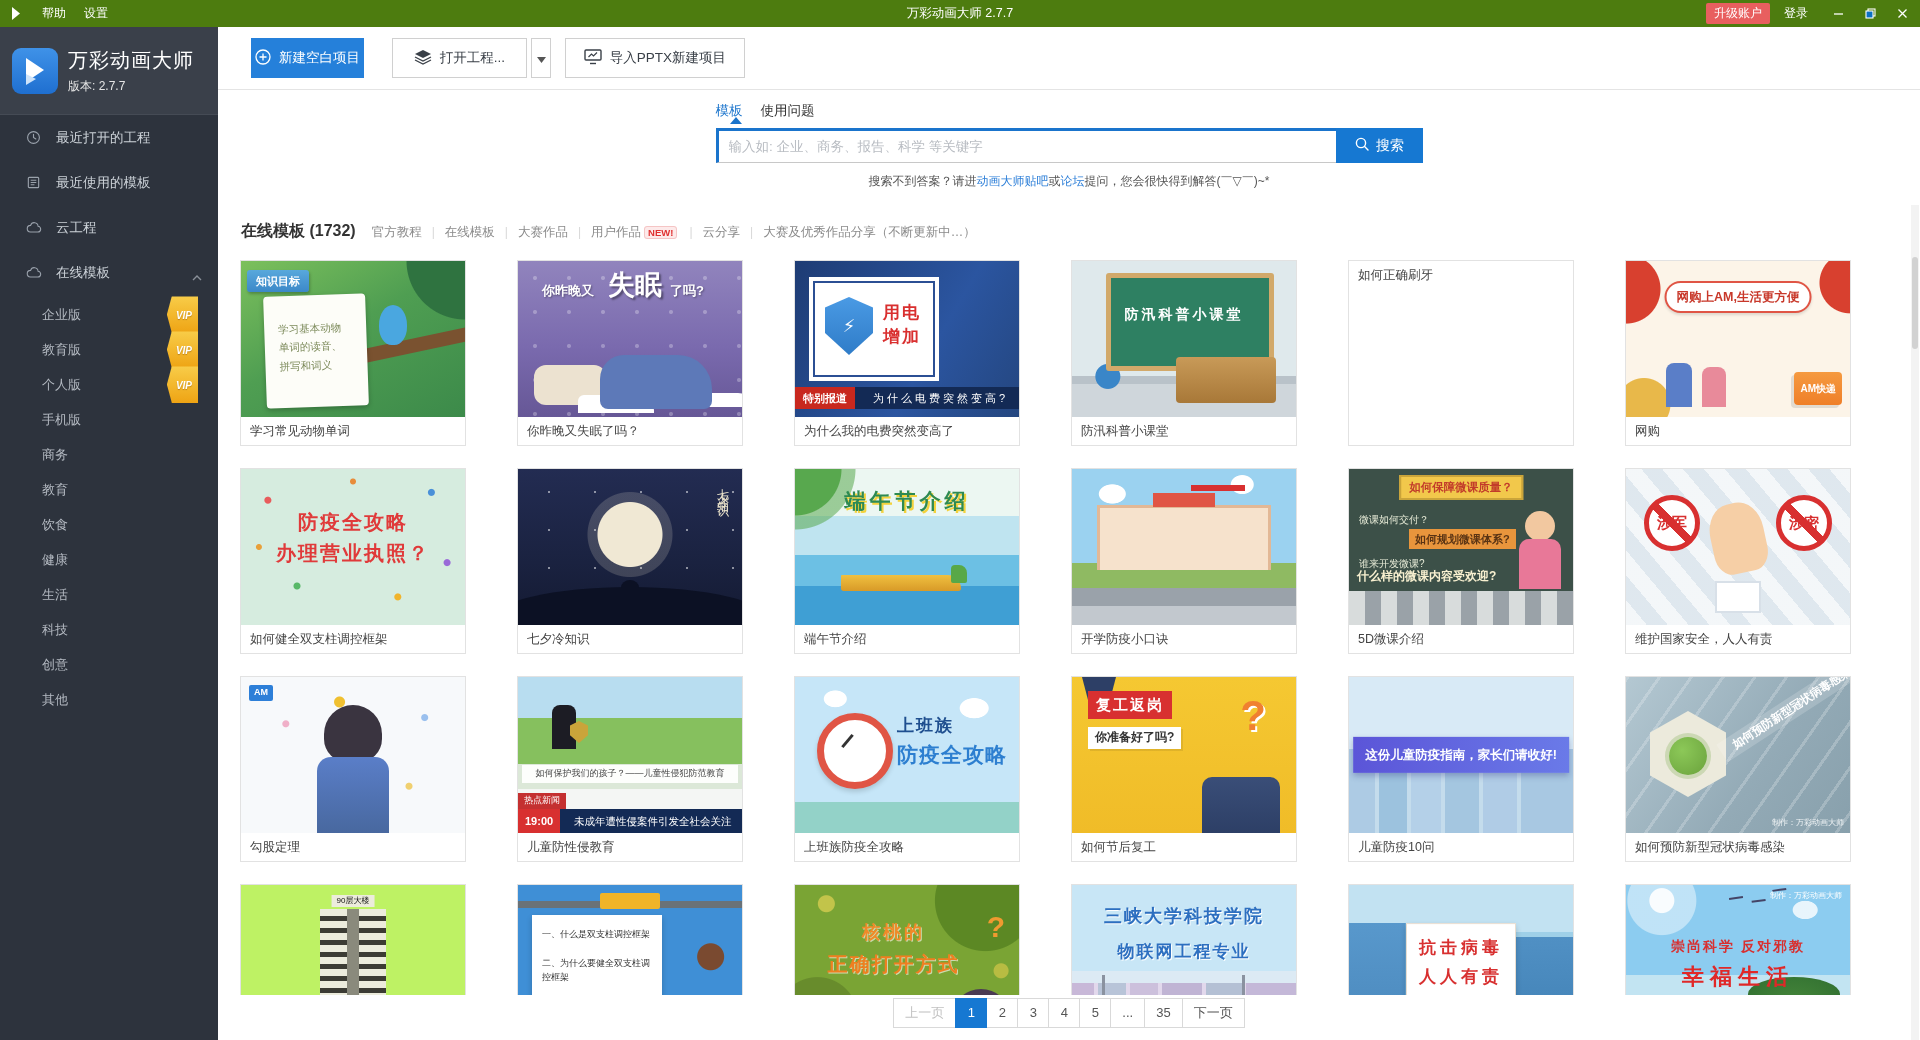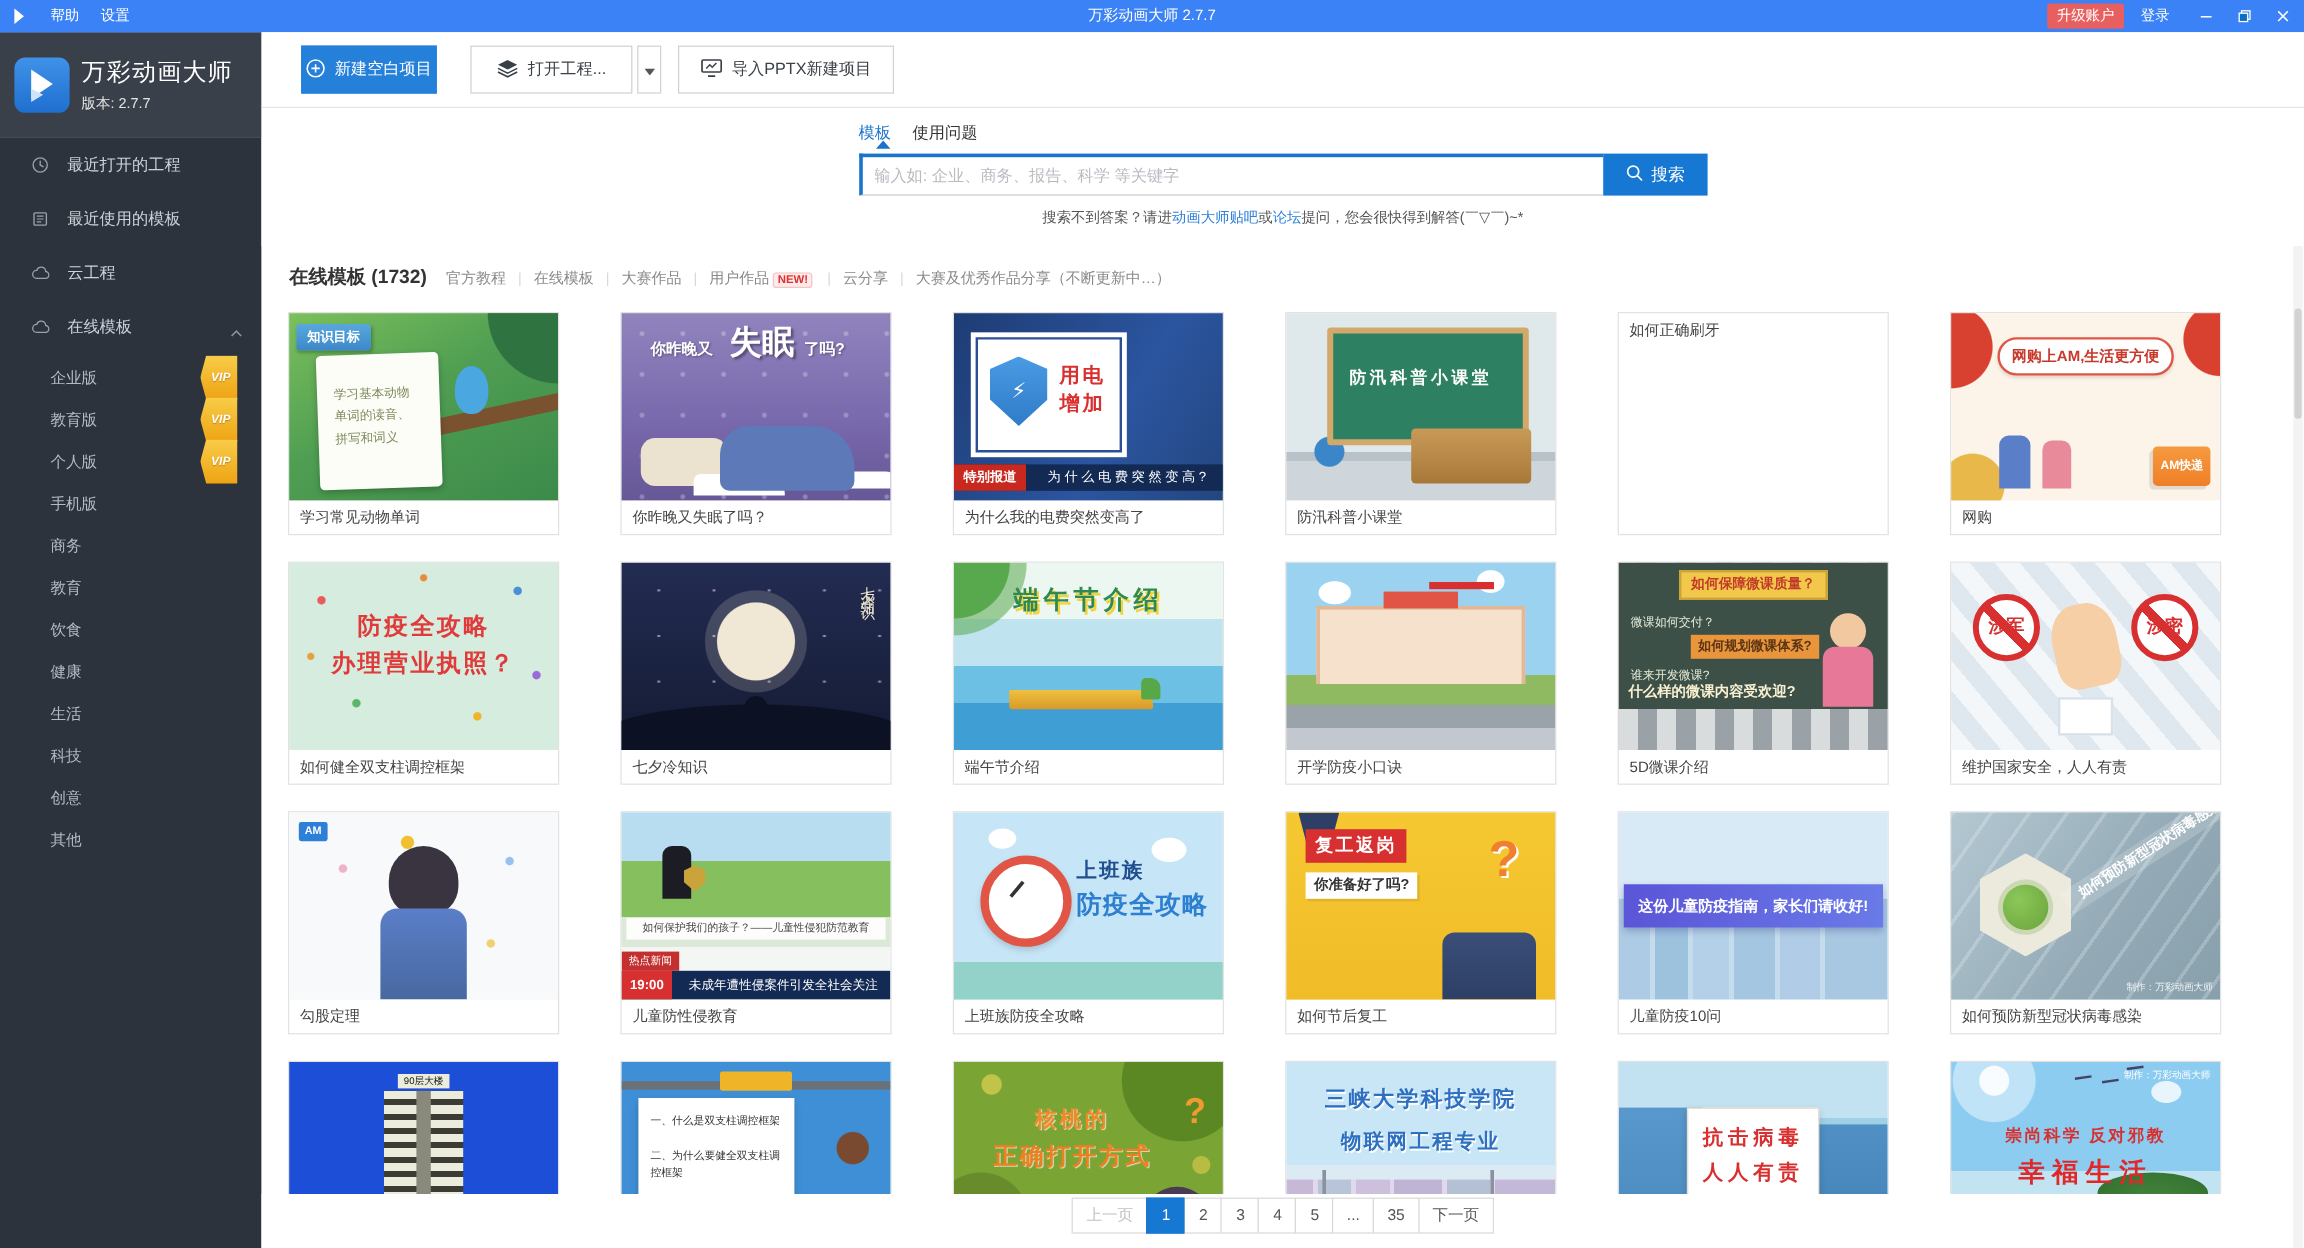--- a/index.html
+++ b/index.html
@@ -1,20 +1,20 @@
 <!DOCTYPE html>
 <html><head>
 <meta charset="utf-8">
 <style>
   * { margin:0; padding:0; box-sizing:border-box; }
   html,body { width:1920px; height:1040px; overflow:hidden; background:#fff;
     font-family:"Liberation Sans","DejaVu Sans",sans-serif; }
 
   
-  .titlebar { height:27px; background:#3b82f6; display:flex; align-items:center; color:#fff; font-size:12px; position:relative; }
+  .titlebar { height:27px; background:#4d7c0f; display:flex; align-items:center; color:#fff; font-size:12px; position:relative; }
   .tb-left { display:flex; align-items:center; gap:18px; padding-left:10px; }
   .tb-logo { width:14px; height:16px; display:flex; align-items:center; }
   .tb-menu { cursor:default; }
   .tb-title { position:absolute; left:0; right:0; text-align:center; font-size:12.5px; pointer-events:none; }
   .tb-right { margin-left:auto; display:flex; align-items:center; gap:14px; padding-right:10px; z-index:2; }
   .tb-upgrade { background:#e85f5f; border-radius:2px; padding:2px 8px; font-size:12px; }
   .tb-win { display:flex; align-items:center; gap:16px; margin-left:8px; }
   .tb-win span { display:flex; align-items:center; justify-content:center; width:16px; height:16px; }
 
   
@@ -190,21 +190,21 @@
   .t17 .a { left:50%; top:50%; transform:translate(-50%,-50%); background:linear-gradient(90deg,#5b55d8,#6a7ae8); color:#fff; font-size:12.5px; font-weight:700; padding:10px 12px; white-space:nowrap; box-shadow:0 3px 6px rgba(40,40,120,.3); }
 
   
   .t18 { background:repeating-linear-gradient(125deg,rgba(255,255,255,.22) 0 3px,transparent 3px 26px),linear-gradient(125deg,#b4c8d2,#93aab6 60%,#88a0ac); }
   .t18::before { left:24px; top:34px; width:76px; height:86px; background:#eceadc; clip-path:polygon(50% 0,100% 25%,100% 75%,50% 100%,0 75%,0 25%); }
   .t18::after { left:43px; top:60px; width:38px; height:38px; background:radial-gradient(circle at 35% 35%,#8cc858,#6aa23c); border-radius:50%; box-shadow:0 0 0 4px rgba(106,162,60,.25); }
   .t18 .a { left:96px; top:66px; transform:rotate(-33deg); transform-origin:left center; color:#fff; font-size:11.5px; font-weight:700; white-space:nowrap; background:rgba(255,255,255,.18); padding:3px 14px; }
   .t18 .b { right:6px; bottom:5px; color:#f0f4f6; font-size:8px; }
 
   
-  .t19 { background:#1d4ed8;padding-left:10px; }
+  .t19 { background:#bef264;padding-left:10px; }
   .t19::before { left:50%; top:24px; transform:translateX(-50%); width:66px; height:132px; background:repeating-linear-gradient(#ececdc 0 7px,#3c3c34 7px 12px); }
   .t19::after { left:50%; top:24px; transform:translateX(-50%); width:12px; height:132px; background:#8a8a7c; }
   .t19 .a { left:50%; top:10px; transform:translateX(-50%); color:#111; background:#ececdc; font-size:8px; padding:1px 5px; white-space:nowrap; z-index:3; }
 
   
   .t20 { background:radial-gradient(circle at 86% 46%,#7a4a30 0 13px,transparent 14px),radial-gradient(ellipse at 86% 86%,#2d3f66 0 30px,transparent 31px),#3f8fd6; }
   .t20::before { left:0; right:0; top:16px; height:7px; background:#6a7278; }
   .t20::after { left:50%; top:8px; transform:translateX(-50%); width:60px; height:16px; background:#f0b428; border-radius:2px; }
   .t20 .a { left:14px; top:30px; width:130px; background:#fff; color:#333; font-size:9px; text-align:left; padding:12px 8px 30px 10px; line-height:1.6; box-shadow:0 3px 6px rgba(0,0,0,.2); }
 
@@ -232,21 +232,21 @@
   
   .t24 { background:radial-gradient(circle at 16% 10%,rgba(255,255,255,.95) 0 12px,rgba(255,255,255,.45) 13px 34px,transparent 35px),radial-gradient(ellipse at 80% 16%,rgba(255,255,255,.8) 0 12px,transparent 13px),linear-gradient(#8cccf0 0 58%,#c2e4f2 58% 72%,#9fd0e0 72%); }
   .t24::before { right:10px; bottom:30px; width:92px; height:34px; background:radial-gradient(ellipse at 50% 100%,#4a8a3c,#2f6e30); border-radius:50% 50% 10px 10px; }
   .t24::after { left:46%; top:12px; width:14px; height:2px; background:#446; box-shadow:22px 6px 0 #446,44px -2px 0 #446; transform:rotate(-8deg); }
   .t24 .a { left:50%; top:52px; transform:translateX(-50%); color:#d83030; font-weight:800; font-size:14px; white-space:nowrap; letter-spacing:2px; }
   .t24 .b { left:50%; top:78px; transform:translateX(-50%); color:#e02828; font-weight:900; font-size:22px; letter-spacing:6px; white-space:nowrap; }
   .t24 .c { right:8px; top:6px; color:#fff; font-size:8px; }
 
   
   .pagination-strip { height:45px; background:#fff; display:flex; justify-content:center; align-items:flex-start; padding-top:3px; }
-  .pg { min-width:32px; height:30px; line-height:28px; padding:0 11px; border:1px solid #d9d9d9; margin-left:-1px; background:#fff; color:#555; font-size:13px; text-align:right; cursor:pointer; }
+  .pg { min-width:32px; height:30px; line-height:28px; padding:0 11px; border:1px solid #d9d9d9; margin-left:-1px; background:#fff; color:#555; font-size:13px; text-align:center; cursor:pointer; }
   .pg:first-child { margin-left:0; }
   .pg.active { background:#1678d2; border-color:#1678d2; color:#fff; position:relative; z-index:2; }
   .pg.disabled { color:#c2c2c2; }
 
   
   .scrollbar { position:absolute; right:1px; top:178px; width:8px; height:835px; background:#f3f3f3; z-index:10; }
   .scroll-thumb { position:absolute; left:1px; top:52px; width:6px; height:92px; background:#d2d2d2; border-radius:3px; }
 </style>
 </head>
 <body>

